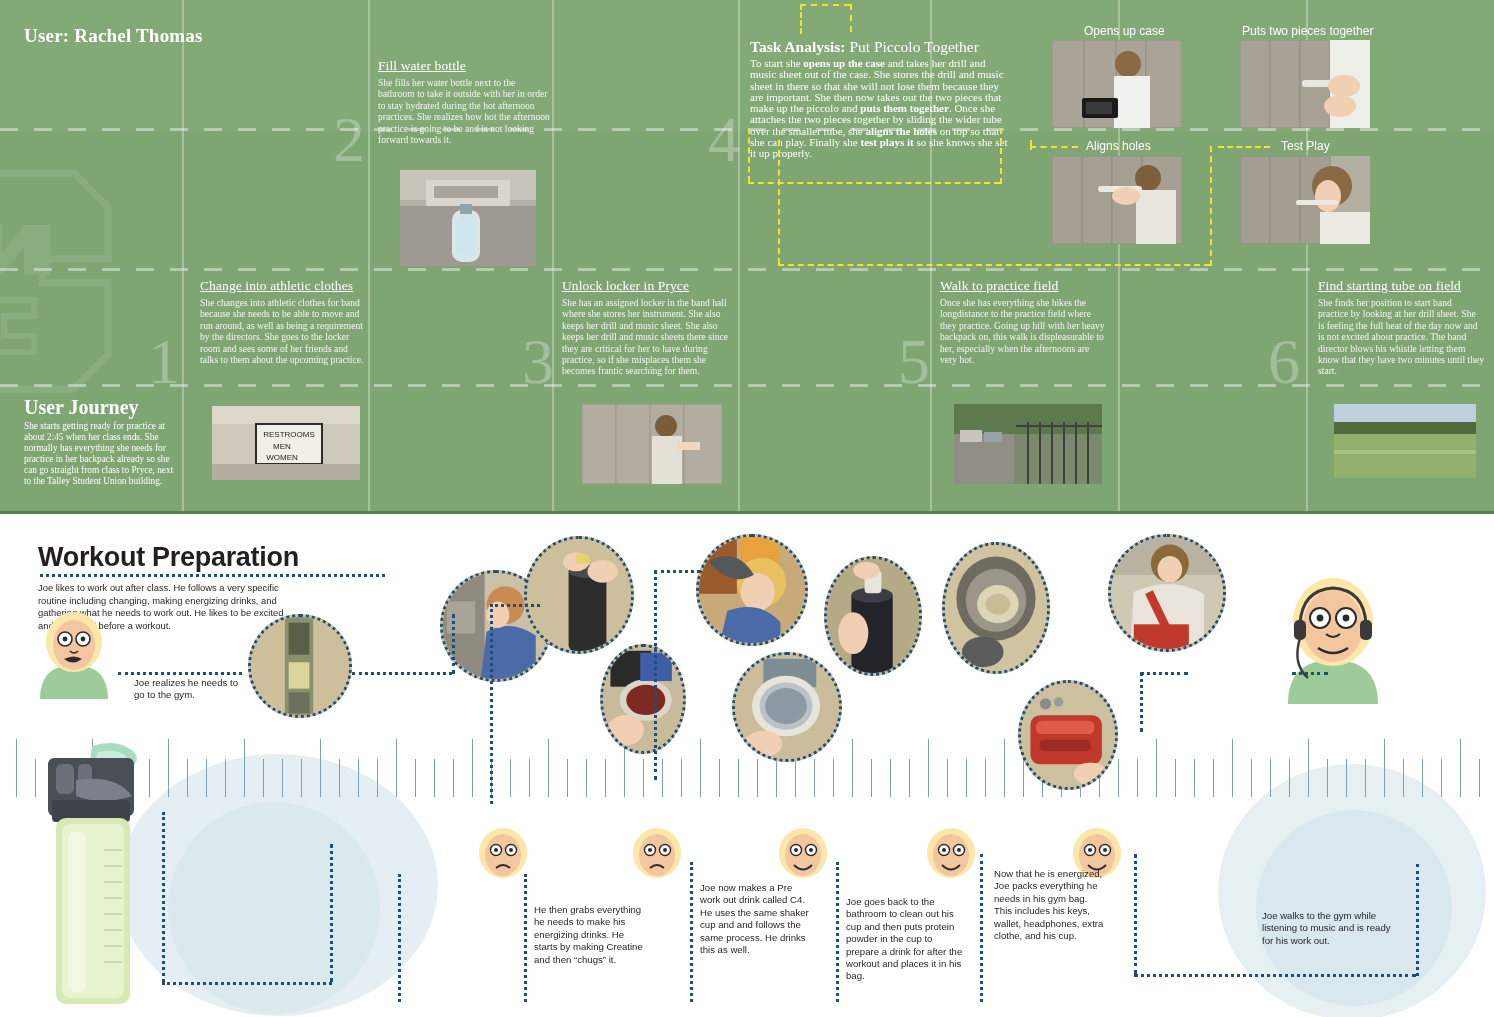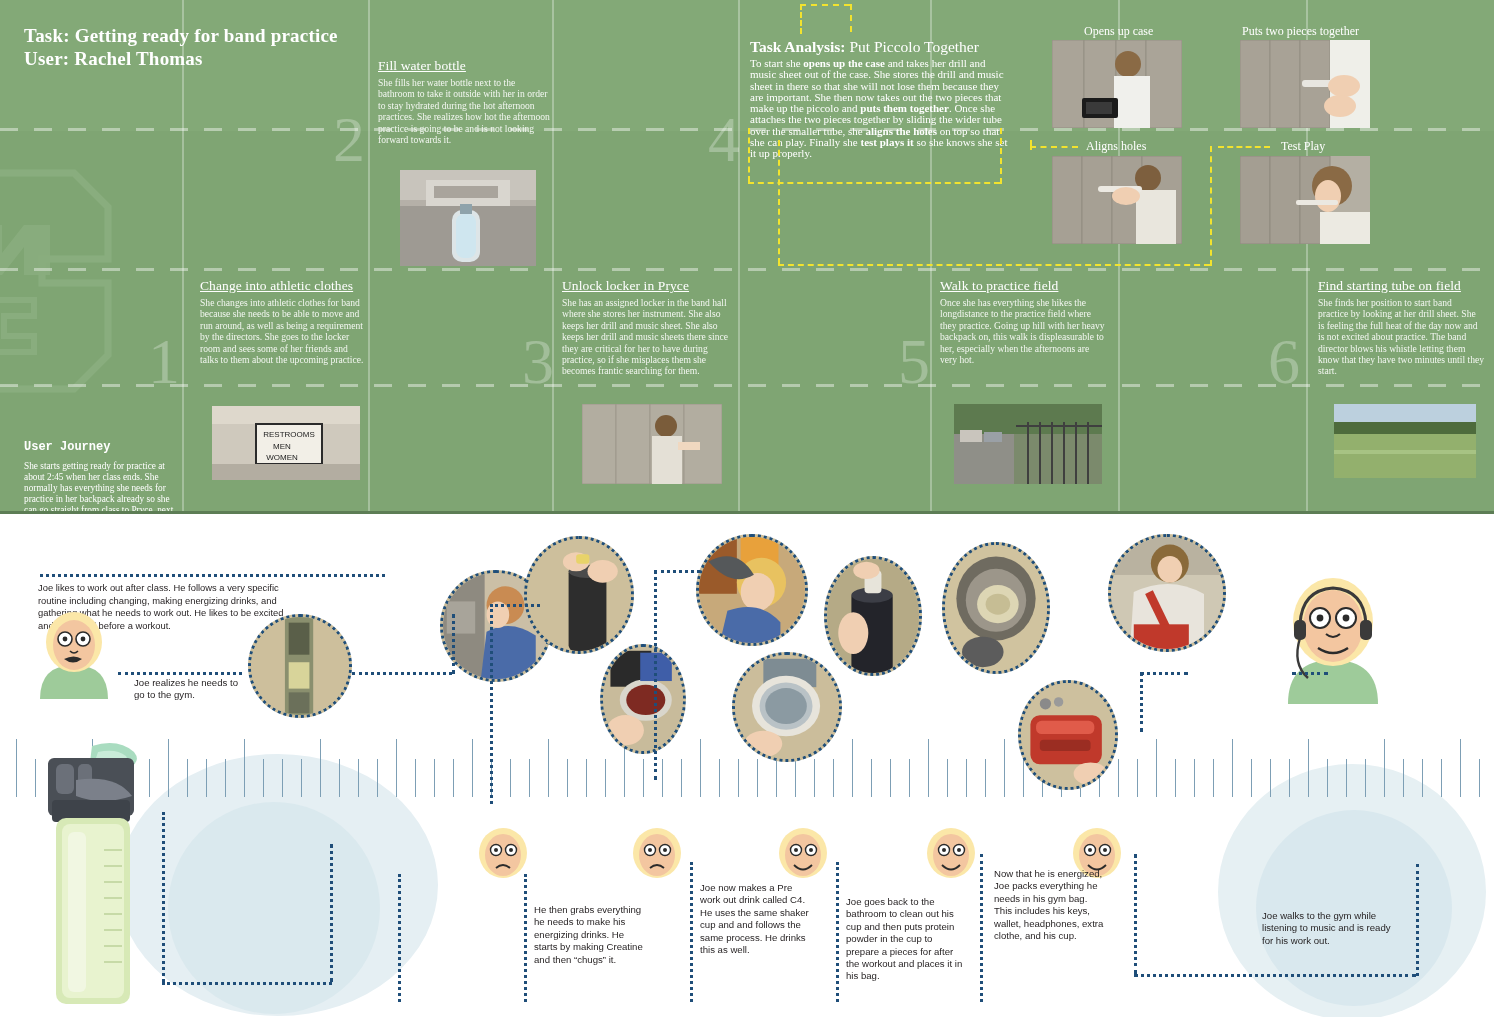--- a/index.html
+++ b/index.html
@@ -36,41 +36,41 @@
              font-weight:normal; }
 
   .blk{ position:absolute; width:168px; color:#ffffff; }
   .blk h3{ font-family:"Liberation Serif", serif; font-weight:normal;
            font-size:13.5px; line-height:16px; text-decoration:underline;
            margin-bottom:3px; letter-spacing:.1px; }
   .blk p{ font-family:"Liberation Serif", serif; font-size:9.6px;
           line-height:11.4px; color:#f3f7f1; }
 
   .uj{ position:absolute; left:24px; top:398px; width:150px; color:#fff; }
-  .uj h2{ font-family:Liberation Mono, monospace; font-weight:bold;
-          font-size:12px; line-height:19px; margin-bottom:4px;margin-top:40px; }
+  .uj h2{ font-family:Liberation Serif, serif; font-weight:bold;
+          font-size:20px; line-height:19px; margin-bottom:4px; }
   .uj p{ font-family:"Liberation Serif", serif; font-size:9.3px; line-height:11px; }
 
   .photo{ position:absolute; background:#b9b2a6; overflow:hidden;
           background-size:cover; background-position:center; }
   .photo .ph-inner{ width:100%; height:100%; }
 
   
   .ta{ position:absolute; left:750px; top:38px; width:258px; color:#fff; }
   .ta h2{ font-family:"Liberation Serif", serif; font-size:15.5px; line-height:18px;
           margin-bottom:2px; font-weight:normal;}
   .ta h2 b{ font-weight:bold; }
   .ta p{ font-family:"Liberation Serif", serif; font-size:11px; line-height:11.3px; }
   .ta p b{ font-weight:bold; color:#fff; }
 
   
   .ydash-h{ position:absolute; height:0; border-top:2.5px dashed #f2e32e; }
   .ydash-v{ position:absolute; width:0; border-left:2.5px dashed #f2e32e; }
 
-  .plabel{ position:absolute; color:#ffffff; font-family:Liberation Serif, serif;
+  .plabel{ position:absolute; color:#ffffff; font-family:Liberation Sans, sans-serif;
            font-size:12px; line-height:14px; white-space:nowrap; }
 
   
   .workout{ position:absolute; left:0; top:511px; width:1494px; height:506px;
             background:#ffffff; overflow:hidden; border-top:3px solid #5d7d55;}
   .wtitle{ position:absolute; left:38px; top:28px; font-size:27px; font-weight:bold;
            color:#231f20; letter-spacing:-.3px; }
   .wtitle-rule{ position:absolute; left:40px; top:60px; width:345px; height:0;
                 border-top:3px dotted #1f4e79; }
   .wintro{ position:absolute; left:38px; top:68px; width:258px; font-size:9.4px;
@@ -123,21 +123,20 @@
 
     <div class="vline" style="left:182px"></div>
     <div class="vline" style="left:368px"></div>
     <div class="vline" style="left:552px"></div>
     <div class="vline" style="left:738px"></div>
     <div class="vline" style="left:930px"></div>
     <div class="vline" style="left:1118px"></div>
     <div class="vline" style="left:1306px"></div>
 
     <div class="jtitle">
-      <div>Task: Getting ready for band practice</div>
       <div>User: Rachel Thomas</div>
     </div>
 
     <div class="step-num" style="left:148px;  top:330px">1</div>
     <div class="step-num" style="left:333px;  top:108px">2</div>
     <div class="step-num" style="left:522px;  top:330px">3</div>
     <div class="step-num" style="left:708px;  top:108px">4</div>
     <div class="step-num" style="left:898px;  top:330px">5</div>
     <div class="step-num" style="left:1268px; top:330px">6</div>
 
@@ -317,20 +316,21 @@
       </svg>
     </div>
 
     <div class="uj">
       <h2>User Journey</h2>
       <p>She starts getting ready for practice at about 2:45 when her class ends. She normally has everything she needs for practice in her backpack already so she can go straight from class to Pryce, next to the Talley Student Union building.</p>
     </div>
   </section>
 
   <section class="workout">
+    <div class="wtitle">Workout Preparation</div>
     <div class="wtitle-rule"></div>
     <div class="wintro">Joe likes to work out after class. He follows a very specific routine including changing, making energizing drinks, and gathering what he needs to work out.  He likes to be excited and refreshed before a workout.</div>
 
     <div class="bubble" style="left:118px; top:240px; width:320px; height:262px; background:#e5eff3;"></div>
     <div class="bubble" style="left:168px; top:288px; width:212px; height:212px; background:#dae9ee;"></div>
     <div class="bubble" style="left:1218px; top:250px; width:268px; height:256px; background:#e6f0f3;"></div>
     <div class="bubble" style="left:1256px; top:296px; width:196px; height:196px; background:#d9e8ee;"></div>
 
     <div id="tick-row">
         <div class="tick" style="left: 16px; top: 225px; height: 58px; background: rgb(125, 159, 181);"></div>
@@ -660,17 +660,17 @@
     <div class="dot-v" style="left:690px;  top:348px; height:140px;"></div>
     <div class="dot-v" style="left:836px;  top:348px; height:140px;"></div>
     <div class="dot-v" style="left:980px;  top:340px; height:148px;"></div>
     <div class="dot-v" style="left:1134px; top:340px; height:120px;"></div>
     <div class="dot-h" style="left:1134px; top:460px; width:282px;"></div>
     <div class="dot-v" style="left:1416px; top:350px; height:112px;"></div>
 
     <div class="cap" style="left:134px; top:163px; width:112px;">Joe realizes he needs to go to the gym.</div>
     <div class="cap" style="left:534px; top:390px; width:114px;"> He then grabs everything he needs to make his energizing drinks. He starts by making Creatine  and then “chugs” it.</div>
     <div class="cap" style="left:700px; top:368px; width:112px;"> Joe now makes a Pre work out drink called C4. He uses the same shaker cup and and follows the same process. He drinks this as well.</div>
-    <div class="cap" style="left:846px; top:382px; width:122px;"> Joe goes back to the bathroom to clean out his cup and then puts protein powder in the cup to prepare a pieces for after the workout and places it in his bag.</div>
+    <div class="cap" style="left:846px; top:382px; width:122px;"> Joe goes back to the bathroom to clean out his cup and then puts protein powder in the cup to prepare a drink for after the workout and places it in his bag.</div>
     <div class="cap" style="left:994px; top:354px; width:110px;">Now that he is energized, Joe packs everything he needs in his gym bag. This includes his keys, wallet, headphones, extra clothe, and his cup.</div>
     <div class="cap" style="left:1262px; top:396px; width:138px;">Joe walks to the gym while listening to music and is ready for his work out.</div>
   </section>
 </div>
 
 </body></html>

